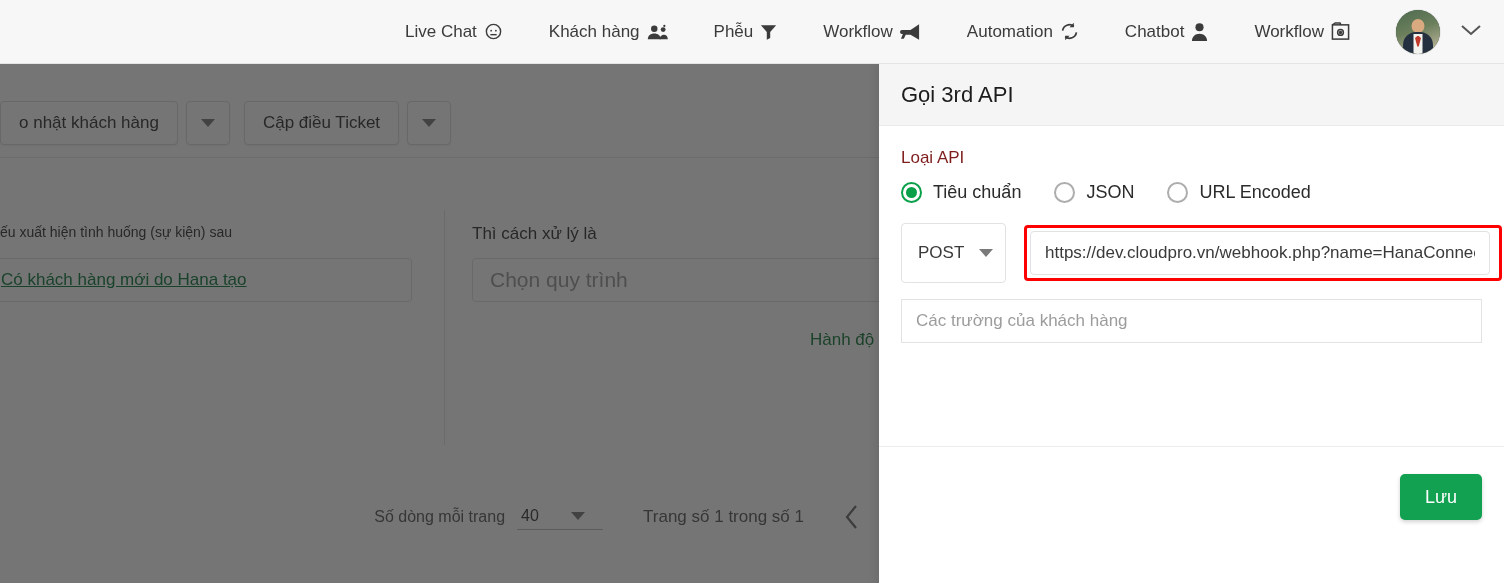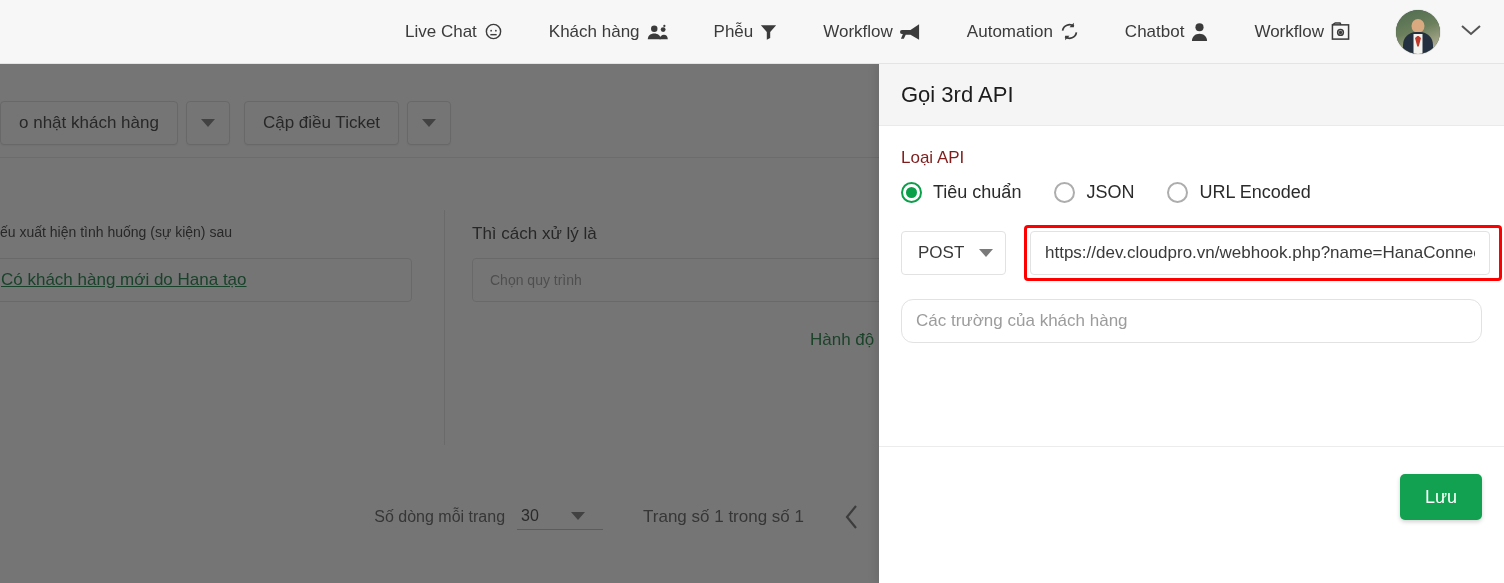--- a/index.html
+++ b/index.html
@@ -90,21 +90,21 @@
   #cond-link { font-size:17px; color:#0f7a3d; text-decoration: underline; cursor:pointer; white-space:nowrap;}
 
   #action-panel {
     position:absolute; top:146px; left:445px; width: 600px; height: 235px; background:#fff;
   }
   #action-title { position:absolute; top:14px; left:27px; font-size:17px; color:#333; white-space:nowrap;}
   #action-select {
     position:absolute; top:48px; left:27px; width: 560px; height: 44px;
     border:1px solid #e0e0e0; border-radius:4px; background:#fff;
     display:flex; align-items:center; padding-left:17px;
-    font-size:14px; color:#9a9a9a;
+    font-size:21px; color:#9a9a9a;
   }
   #action-link {
     position:absolute; top:120px; left:365px; font-size:17px; color:#167a3c;
     white-space:nowrap; cursor:pointer;
   }
 
   #bottom-strip {
     position:absolute; top: 381px; left:-160px; width: 1040px; height: 48px; background:#fff;
   }
   #pager {
@@ -152,41 +152,41 @@
     display:flex; align-items:center; justify-content:center; flex:0 0 21px;
   }
   .radio-opt.selected .radio-mark { border-color: #0aa04a; }
   .radio-opt.selected .radio-mark::after {
     content:''; width:11px; height:11px; border-radius:50%; background:#0aa04a;
   }
   .radio-label { font-size:18px; color:#2b2b2b; white-space:nowrap; }
 
   #url-row { display:flex; align-items:center; position:relative; height: 56px; margin-bottom: 16px; }
   #method-select {
-    width: 105px; height: 44px; border:1px solid #e2e2e2; border-radius:4px;
+    width: 105px; height: 60px; border:1px solid #e2e2e2; border-radius:4px;
     background:#fff; display:flex; align-items:center; justify-content:space-between;
     padding: 0 12px 0 16px; cursor:pointer; flex:0 0 105px;
   }
   #method-value { font-size:17px; color:#3a3a3a; }
   #url-highlight {
     position:absolute; left: 123px; top: 0px; right: -20px; height: 56px;
     border: 3px solid #ff0000; border-radius: 4px; pointer-events:none;
   }
   #url-input-wrap {
     position:absolute; left: 129px; top: 6px; right: -8px; height: 44px;
     border:1px solid #e2e2e2; border-radius:4px; background:#fff;
     display:flex; align-items:center; overflow:hidden;
   }
   #url-input {
     border:none; outline:none; width:100%; height:100%;
     font-family:"Liberation Sans", sans-serif; font-size:17px; color:#3a3a3a;
     padding: 0 14px; background:transparent;
   }
   #fields-input-wrap {
-    height:44px; border:1px solid #e2e2e2; border-radius:12px; background:#fff;
+    height:44px; border:1px solid #e2e2e2; border-radius:0; background:#fff;
     display:flex; align-items:center; margin-top: 18px;
   }
   #fields-input {
     border:none; outline:none; width:100%; height:100%;
     font-family:"Liberation Sans", sans-serif; font-size:17px; color:#3a3a3a;
     padding: 0 14px; background:transparent;
   }
   #fields-input::placeholder { color:#9c9c9c; }
   #panel-divider { position:absolute; left:0; right:0; top: 320px; height:1px; background:#ececec; }
   #panel-footer {
@@ -337,21 +337,21 @@
       </div>
       <div id="action-link">Hành độ</div>
     </div>
 
     <div id="bottom-strip"></div>
     <div id="content-edge"></div>
 
     <div id="pager">
       <span class="lbl">Số dòng mỗi trang</span>
       <div id="rows-select">
-        <span class="val">30</span>
+        <span class="val">40</span>
         <span class="caret"></span>
       </div>
       <span id="page-info">Trang số 1 trong số 1</span>
       <span class="pg-arrow">
         <svg width="16" height="26" viewBox="0 0 16 26" fill="none" stroke="#6a6a6a" stroke-width="2.2">
           <path d="M12 2L3 13l9 11"></path>
         </svg>
       </span>
     </div>
   </div>

